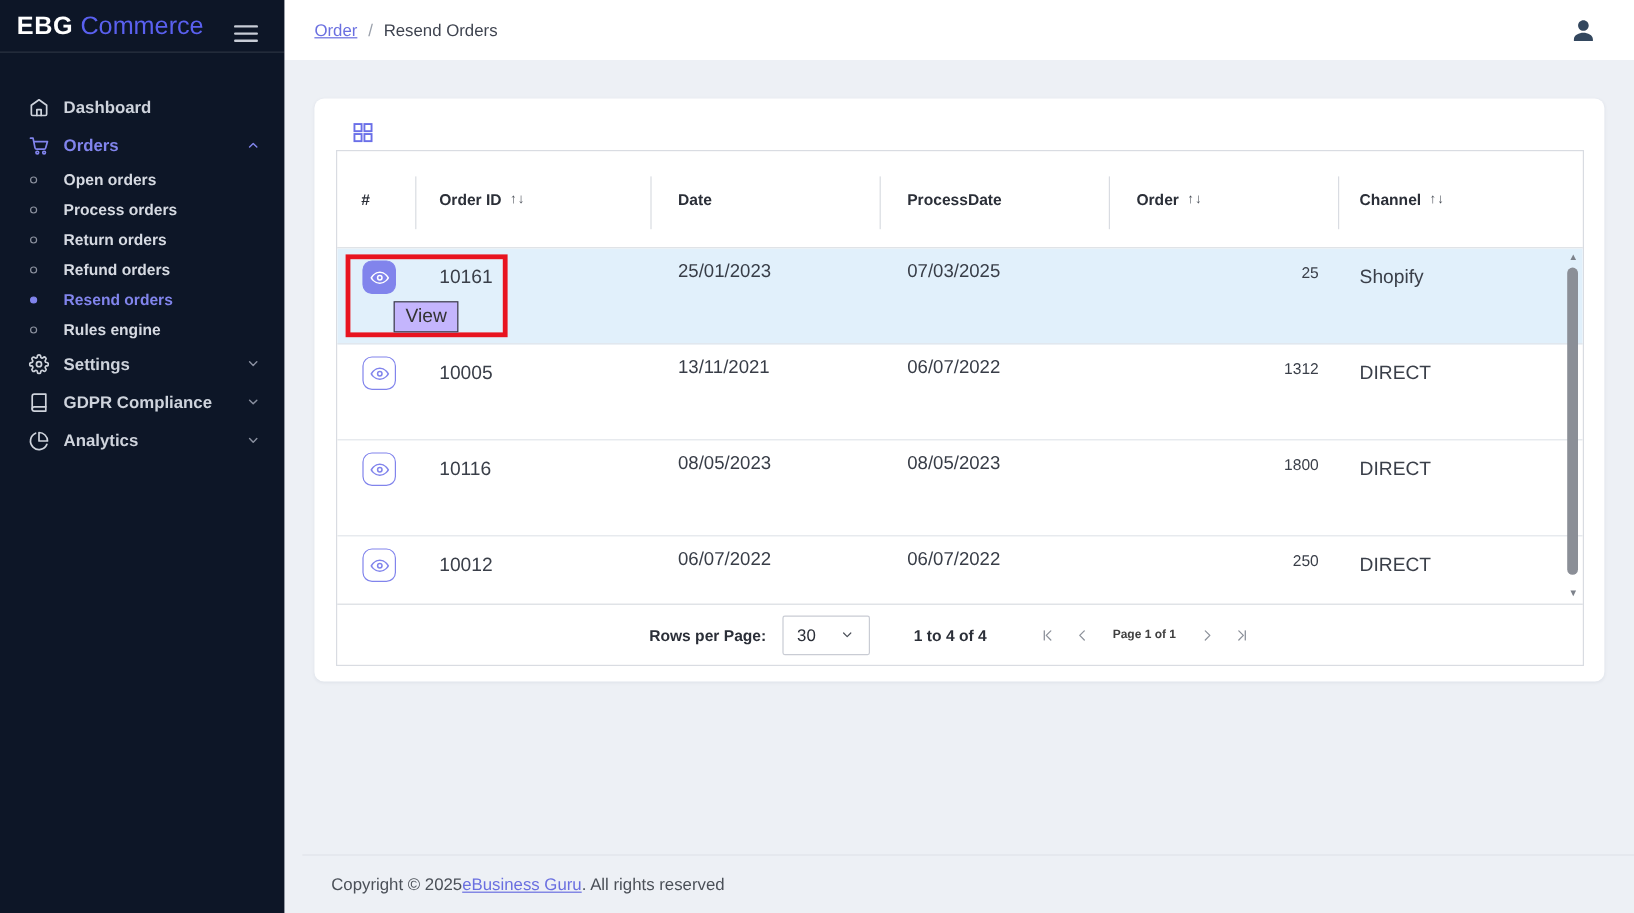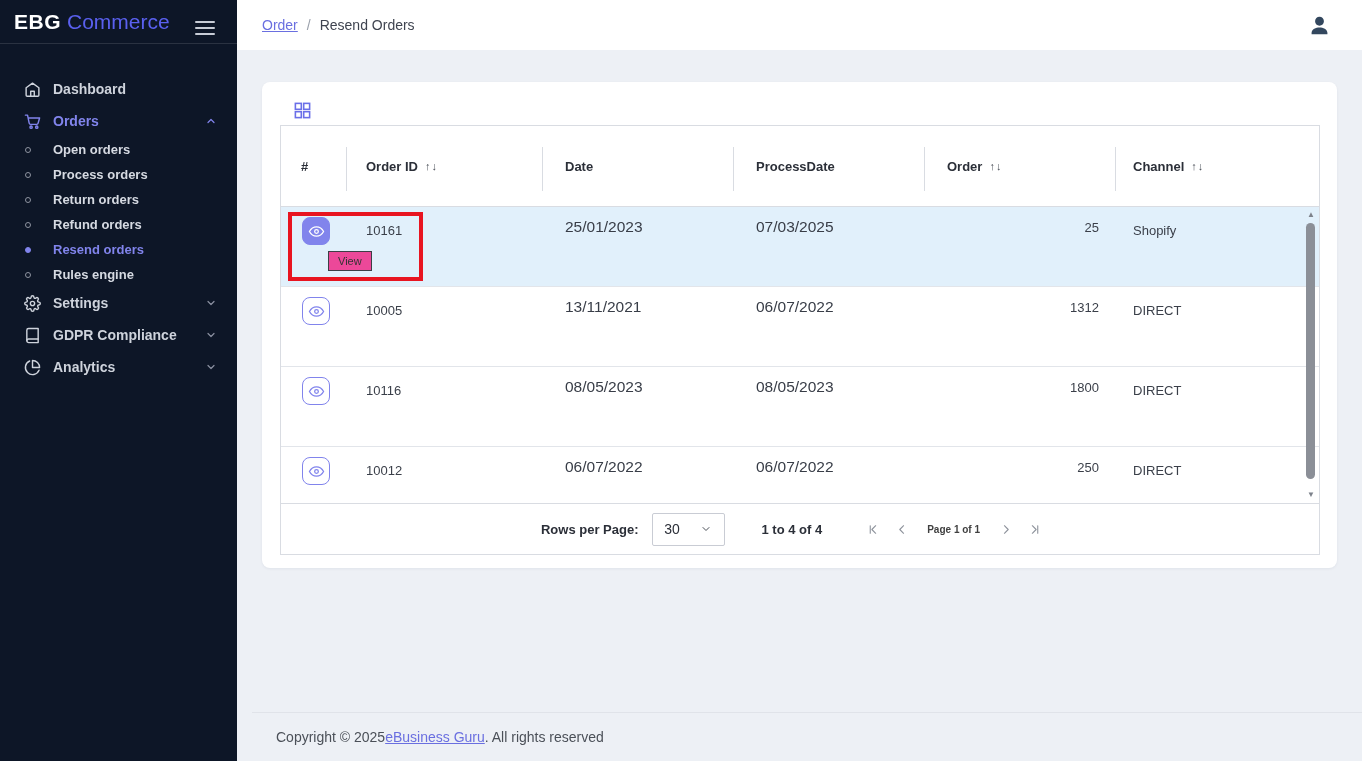--- a/index.html
+++ b/index.html
@@ -57,34 +57,34 @@
   .th + .th::before{content:"";position:absolute;left:0;top:-12px;height:44px;width:1px;background:var(--border)}
   .th.c-idx{padding-left:20px}
   .th.c-oid{padding-left:20px}
   .th.c-date,.th.c-pdate,.th.c-total{padding-left:23px}
   .th.c-chan{padding-left:18px}
   .sort{font-size:11px;color:#4a4f58;margin-left:7px;letter-spacing:1px}
 
   .tbody{height:296px;overflow:hidden;position:relative}
   .tr{height:80px;border-bottom:1px solid #e2e5ea;align-items:start}
   .tr.hl{background:var(--row-highlight)}
-  .td{font-size:13px;color:#3a3f49;padding-top:16px}
+  .td{font-size:16px;color:#3a3f49;padding-top:16px}
   .td.c-idx{padding-left:21px;padding-top:10px}
   .td.c-oid{padding-left:20px}
   .td.c-date,.td.c-pdate{padding-left:23px;padding-top:11px;font-size:15.5px;color:#383d47}
   .td.c-total{text-align:right;padding-right:16px;font-size:13px;padding-top:13px}
   .td.c-chan{padding-left:18px}
 
   .eye-btn{width:28px;height:28px;border-radius:8px;display:flex;align-items:center;justify-content:center;cursor:pointer;border:1.5px solid var(--accent-bright);background:#fff}
   .eye-btn svg{width:17px;height:17px;fill:none;stroke:var(--accent-bright);stroke-width:1.8}
   .eye-btn.solid{background:var(--accent-bright);border-color:var(--accent-bright)}
   .eye-btn.solid svg{stroke:#fff}
 
   .red-box{position:absolute;left:7px;top:86px;width:135px;height:69px;border:4px solid var(--highlight-red);z-index:5;pointer-events:none}
-  .tooltip{position:absolute;left:47px;top:125px;background:#ec4899;border:1px solid #3c3f46;padding:3px 9px;font-size:11px;color:#333;z-index:6}
+  .tooltip{position:absolute;left:47px;top:125px;background:#c4b5fd;border:1px solid #3c3f46;padding:3px 9px;font-size:16px;color:#333;z-index:6}
 
   .vscroll{position:absolute;right:1px;top:82px;width:14px;height:294px;z-index:4}
   .vs-arrow{position:absolute;left:0;width:14px;height:10px;color:#7d828b;font-size:8px;text-align:center;line-height:10px;cursor:pointer}
   .vs-arrow.up{top:2px}
   .vs-arrow.down{bottom:2px}
   .vs-thumb{position:absolute;left:2px;width:9px;top:15px;height:256px;background:#8b8f97;border-radius:5px;cursor:grab}
 
   .tfoot{height:51px;border-top:1px solid var(--border);display:flex;align-items:center;justify-content:center;padding-right:18px}
   .rpp-label{font-size:13px;font-weight:700;color:#2b2f38}
   .rpp-select{width:73px;height:33px;border:1px solid #c9ccd4;border-radius:2px;margin-left:13px;display:flex;align-items:center;justify-content:center;gap:20px;cursor:pointer;background:#fff}

